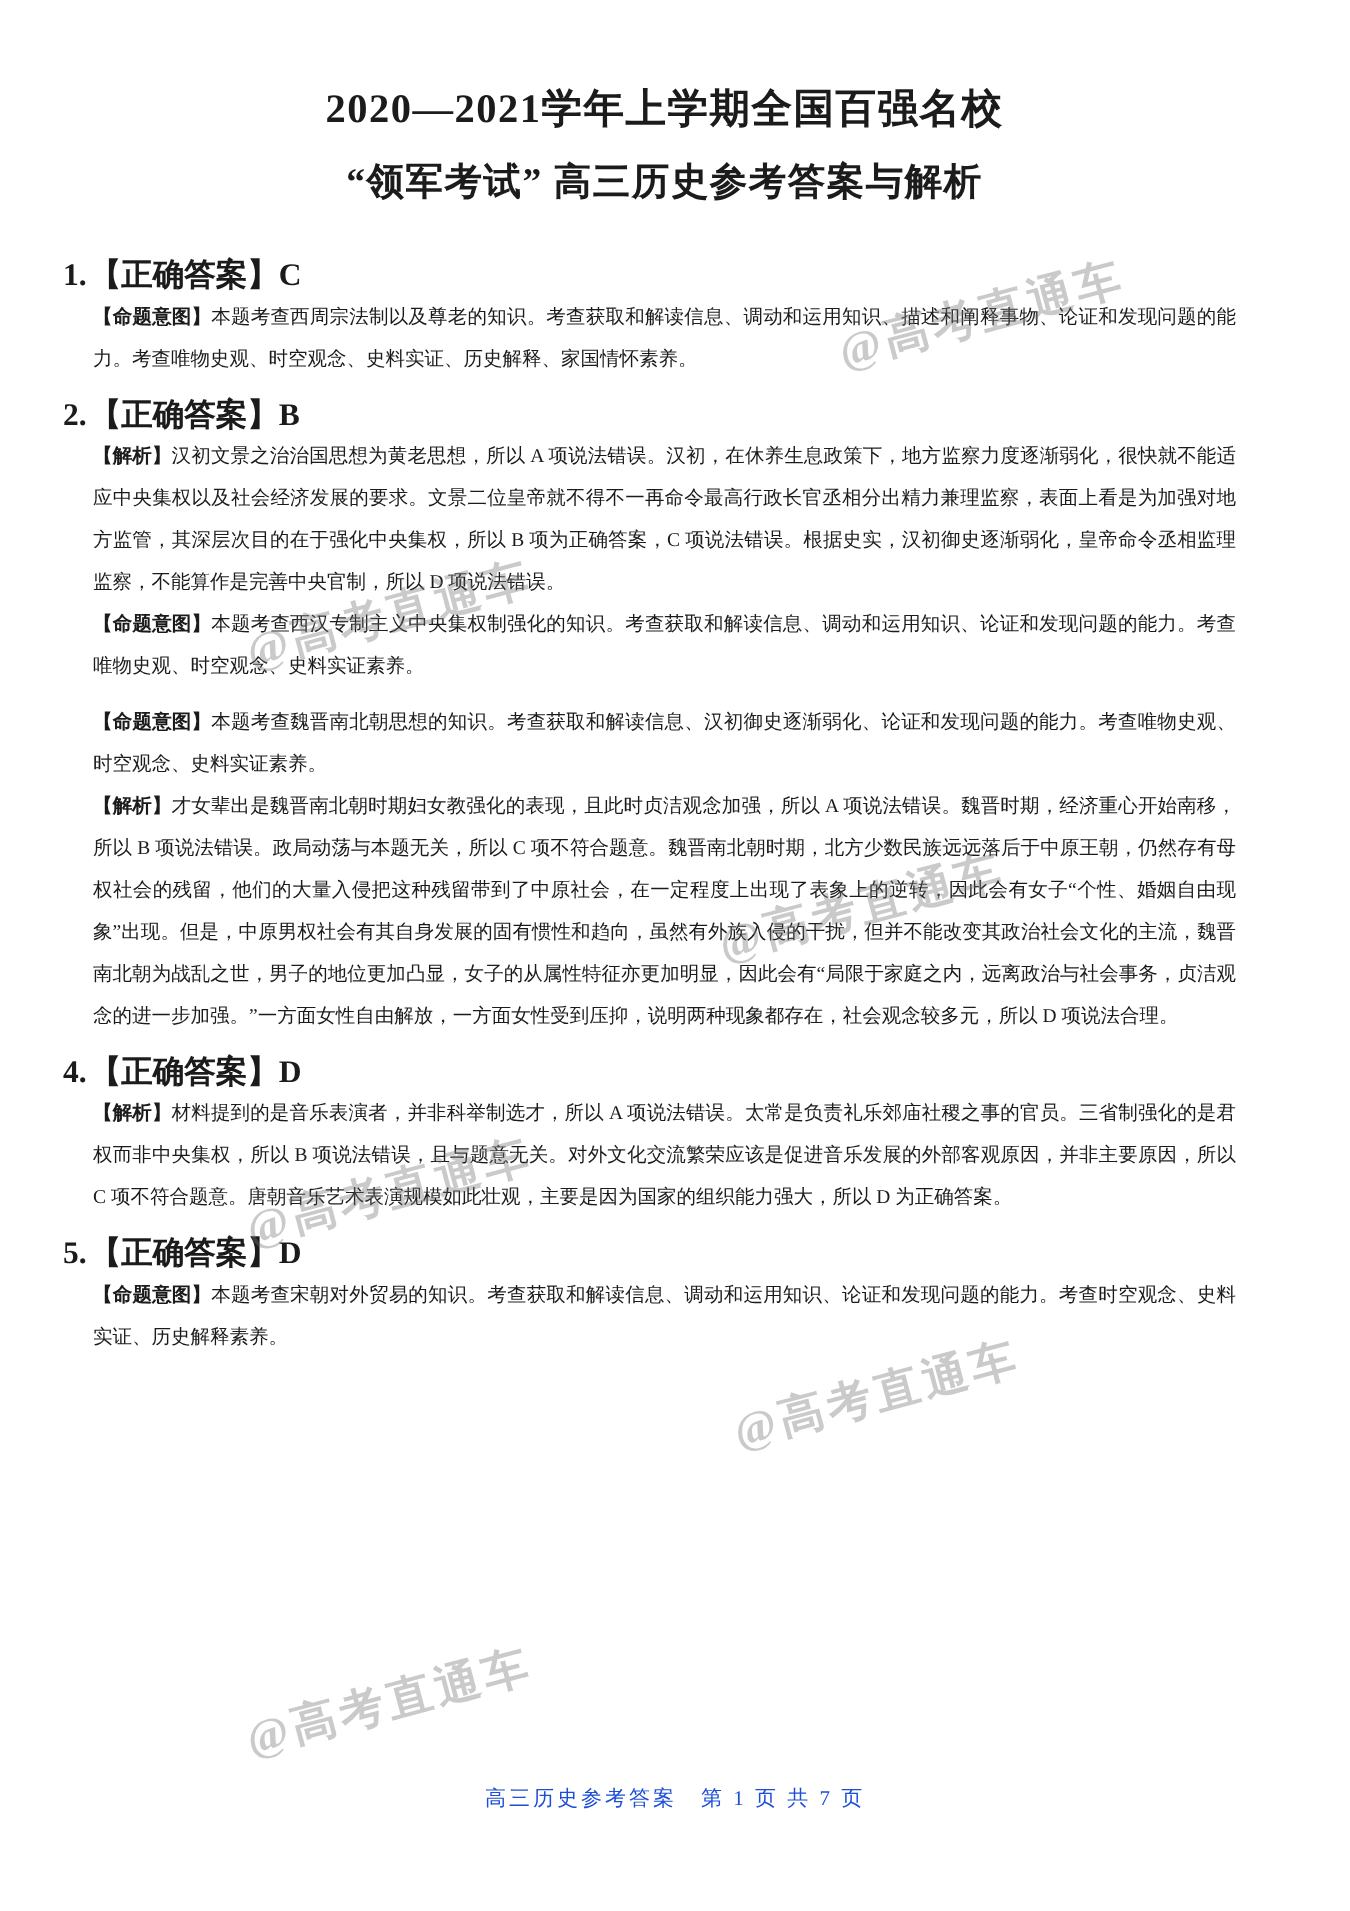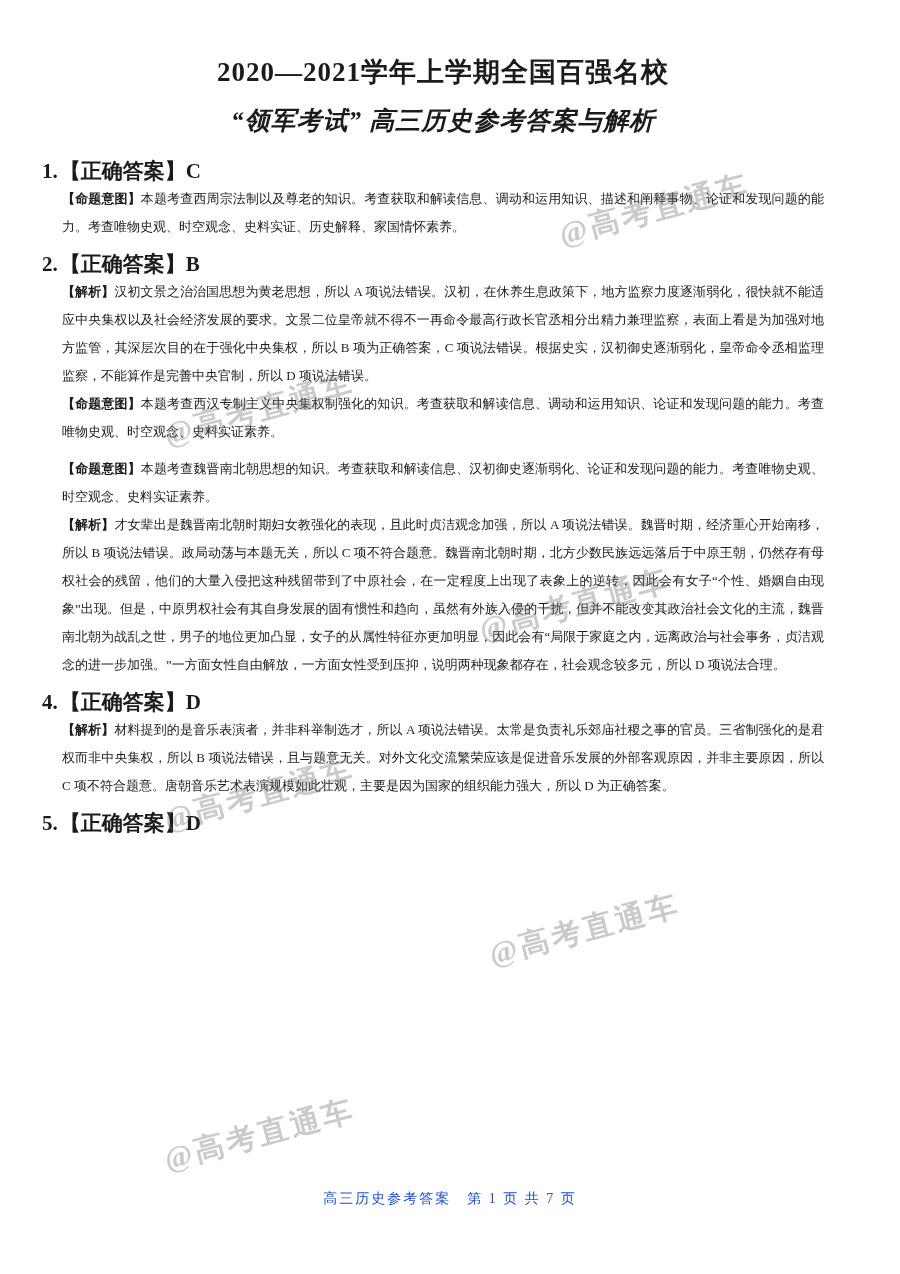--- a/index.html
+++ b/index.html
@@ -26,22 +26,21 @@
     font-weight: bold;
     margin: 0;
     letter-spacing: 1px;
   }
   .title-1 {
     font-size: 27px;
     margin-bottom: 14px;
   }
   .title-2 {
     font-size: 25px;
-    margin-bottom: 20px;
-    font-style: italic;
+    margin-bottom: 32px;
   }
   .question {
     margin-bottom: 9px;
   }
   .q-head {
     font-size: 21px;
     font-weight: bold;
     line-height: 28px;
     margin-left: -20px;
   }
@@ -145,17 +144,20 @@
     </div>
     <p class="q-para">
       <span class="q-label">【解析】</span><span>材料提到的是音乐表演者，并非科举制选才，所以 A 项说法错误。太常是负责礼乐郊庙社稷之事的官员。三省制强化的是君权而非中央集权，所以 B 项说法错误，且与题意无关。对外文化交流繁荣应该是促进音乐发展的外部客观原因，并非主要原因，所以 C 项不符合题意。唐朝音乐艺术表演规模如此壮观，主要是因为国家的组织能力强大，所以 D 为正确答案。</span>
     </p>
   </div>
 
   <div class="question">
     <div class="q-head">
       <span class="q-num">5.</span><span class="q-label">【正确答案】</span><span>D</span>
     </div>
+    <p class="q-para">
+      <span class="q-label">【命题意图】</span><span>本题考查宋朝对外贸易的知识。考查获取和解读信息、调动和运用知识、论证和发现问题的能力。考查时空观念、史料实证、历史解释素养。</span>
+    </p>
   </div>
 
 </div>
 
 <div class="footer">高三历史参考答案　第 1 页 共 7 页</div>
 
 </body></html>

